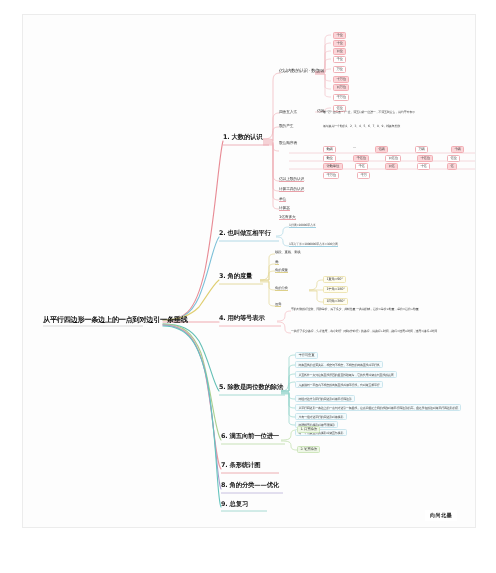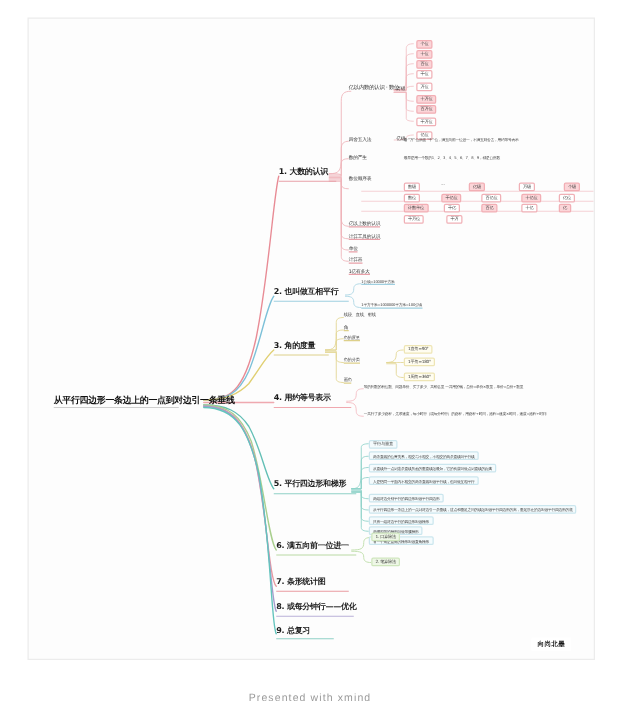--- a/index.html
+++ b/index.html
@@ -285,21 +285,21 @@
 
     <div class="node main" style="left:196px;top:300px;">
       <span>4.</span>
       <span>用约等号表示</span>
     </div>
     <div class="node para" style="left:268px;top:292px;width:178px;">等的列数的积位数、问题单价、买了多少、共销售量 一共用的钱，总价=单价×数量，单价=总价÷数量</div>
     <div class="node para" style="left:268px;top:314px;width:178px;">一共行了多少路程，先求速度，每小时行（或每分钟行）的路程，用路程÷时间，路程=速度×时间，速度=路程÷时间</div>
 
     <div class="node main" style="left:196px;top:369px;">
       <span>5.</span>
-      <span>平行四边形和梯形</span>
+      <span>除数是两位数的除法</span>
     </div>
     <div class="node leaf" style="left:272px;top:337px;"><span class="box box-blue-o">平行与垂直</span></div>
     <div class="node para" style="left:272px;top:346px;width:174px;"><span class="box box-blue-o">两条直线的位置关系，相交与不相交，不相交的两条直线叫平行线</span></div>
     <div class="node para" style="left:272px;top:356px;width:174px;"><span class="box box-blue-o">从直线外一点到这条直线所画的垂直线段最短，它的长度叫做点到直线的距离</span></div>
     <div class="node para" style="left:272px;top:366px;width:174px;"><span class="box box-blue-o">人是指同一平面内不相交的两条直线叫做平行线，也叫做互相平行</span></div>
     <div class="node para" style="left:272px;top:380px;width:174px;"><span class="box box-blue-o">两组对边分别平行的四边形叫做平行四边形</span></div>
     <div class="node para" style="left:272px;top:389px;width:174px;"><span class="box box-blue-o">从平行四边形一条边上的一点到对边引一条垂线，这点和垂足之间的线段叫做平行四边形的高，垂足所在的边叫做平行四边形的底</span></div>
     <div class="node para" style="left:272px;top:398px;width:174px;"><span class="box box-blue-o">只有一组对边平行的四边形叫做梯形</span></div>
     <div class="node para" style="left:272px;top:406px;width:174px;"><span class="box box-blue-o">两腰相等的梯形叫做等腰梯形</span></div>
     <div class="node para" style="left:272px;top:414px;width:174px;"><span class="box box-blue-o">有一个角是直角的梯形叫做直角梯形</span></div>
@@ -311,25 +311,24 @@
     <div class="node leaf" style="left:274px;top:411px;"><span class="box box-green">1. 口算除法</span></div>
     <div class="node leaf" style="left:274px;top:431px;"><span class="box box-green">2. 笔算除法</span></div>
 
     <div class="node main" style="left:198px;top:447px;">
       <span>7.</span>
       <span>条形统计图</span>
     </div>
 
     <div class="node main" style="left:198px;top:467px;">
       <span>8.</span>
-      <span>或每分钟行——优化</span>
+      <span>角的分类——优化</span>
     </div>
 
     <div class="node main" style="left:198px;top:486px;">
       <span>9.</span>
       <span>总复习</span>
     </div>
 
     <div class="watermark">向尚北墨</div>
   </div>
 
-  <div class="footer">Presented with xmind</div>
 </div>
 
 </body></html>

